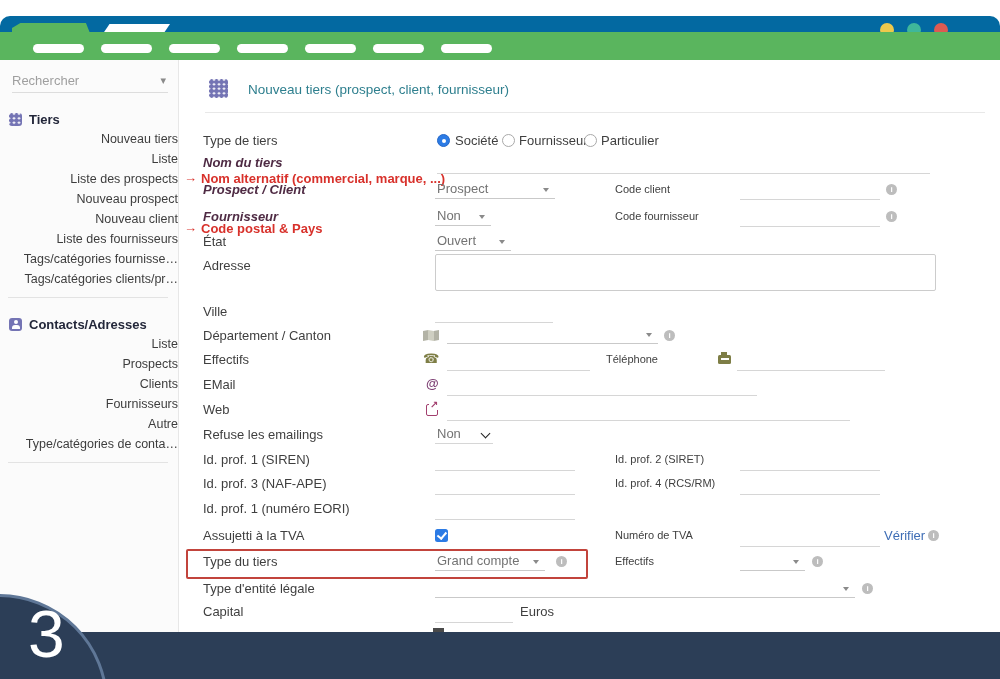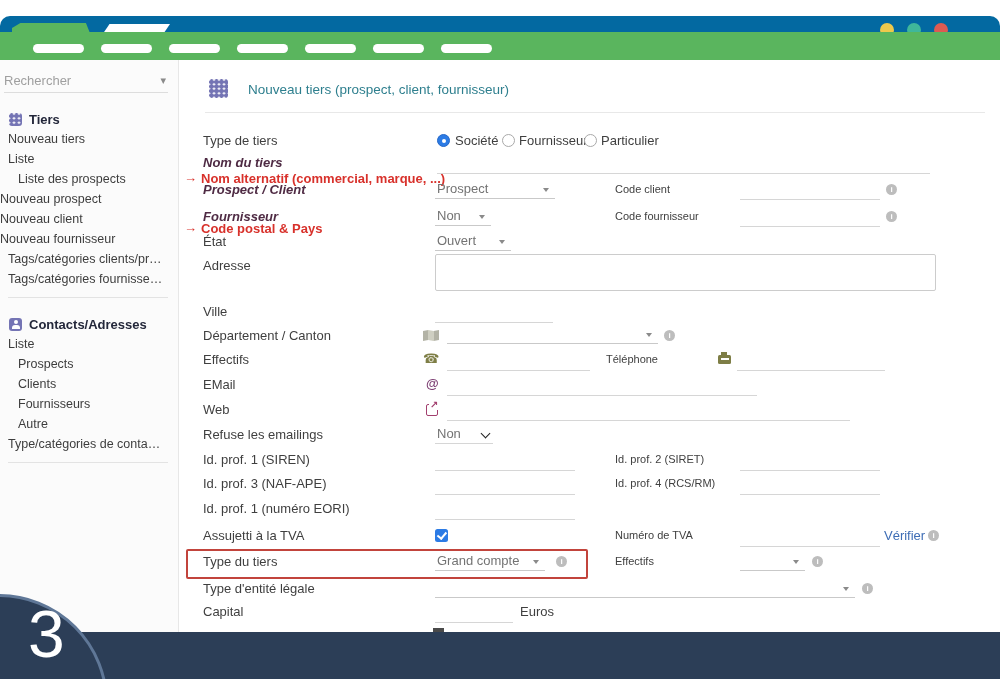--- a/index.html
+++ b/index.html
@@ -14,26 +14,26 @@
           clip-path:polygon(16% 0,100% 0,84% 100%,0 100%);}
   .dots{position:absolute;right:52px;top:7px;display:flex;gap:13px;}
   .dot{width:14px;height:14px;border-radius:50%;}
   .dy{background:#edc94c;} .dg{background:#3fb79a;} .dr{background:#dd5b52;}
   .navbar{position:absolute;left:0;top:32px;width:1000px;height:28px;background:#5ab55e;}
   .pill{position:absolute;top:12px;width:51px;height:9px;border-radius:5px;background:#fff;}
   
   .sidebar{position:absolute;left:0;top:60px;width:179px;height:572px;background:#fbfbfb;
            border-right:1px solid #e7e7e7;box-sizing:border-box;padding-top:12px;
            font-size:12.5px;color:#3d3d3d;}
-  .search{position:relative;height:20px;margin:0 10px 0 4px;border-bottom:1px solid #ddd;}
+  .search{position:relative;height:20px;margin:0 10px 0 12px;border-bottom:1px solid #ddd;}
   .search .ph{color:#9f9f9f;font-size:13px;line-height:18px;}
   .scaret{position:absolute;right:2px;top:2px;color:#8a8a8a;font-size:11px;}
   .shead{display:flex;align-items:center;gap:7px;padding-left:9px;height:20px;margin-top:16px;
          font-weight:700;font-size:13px;color:#23273a;}
-  .sitem{height:20px;line-height:20px;white-space:nowrap;overflow:hidden;cursor:pointer;}
+  .sitem{height:20px;line-height:20px;white-space:nowrap;overflow:hidden;cursor:pointer;text-align:right;}
   .i0{padding-left:8px;} .i1{padding-left:18px;} .i2{}
   .sdiv{border-top:1px solid #e3e3e3;margin:8px 10px 4px 8px;}
   .bicon{background-color:#7474b4;border-radius:3px;
          background-image:radial-gradient(circle,#fff 1.1px,rgba(0,0,0,0) 1.3px);
          background-size:5px 4.5px;background-position:2.5px 3px;display:inline-block;}
   .bicon.s{width:13px;height:13px;}
   .bicon.l{position:absolute;left:209px;top:79px;width:19px;height:19px;}
   .picon{position:relative;display:inline-block;width:13px;height:13px;background:#7474b4;border-radius:3px;}
   .picon::before{content:"";position:absolute;left:4.5px;top:2.5px;width:4px;height:4px;background:#fff;border-radius:50%;}
   .picon::after{content:"";position:absolute;left:2.5px;top:7.5px;width:8px;height:4px;background:#fff;border-radius:3px 3px 0 0;}
@@ -116,23 +116,23 @@
     </div>
     <div class="shead">
       <span class="bicon s"></span>
       <span>Tiers</span>
     </div>
     <div class="sitem i0">Nouveau tiers</div>
     <div class="sitem i0">Liste</div>
     <div class="sitem i1">Liste des prospects</div>
     <div class="sitem i2">Nouveau prospect</div>
     <div class="sitem i2">Nouveau client</div>
-    <div class="sitem i2">Nouveau fournisseur</div>
+    <div class="sitem i1">Liste des fournisseurs</div>
+    <div class="sitem i0">Tags/catégories fournisse…</div>
     <div class="sitem i0">Tags/catégories clients/pr…</div>
-    <div class="sitem i0">Tags/catégories fournisse…</div>
     <div class="sdiv"></div>
     <div class="shead">
       <span class="picon"></span>
       <span>Contacts/Adresses</span>
     </div>
     <div class="sitem i0">Liste</div>
     <div class="sitem i1">Prospects</div>
     <div class="sitem i1">Clients</div>
     <div class="sitem i1">Fournisseurs</div>
     <div class="sitem i1">Autre</div>

